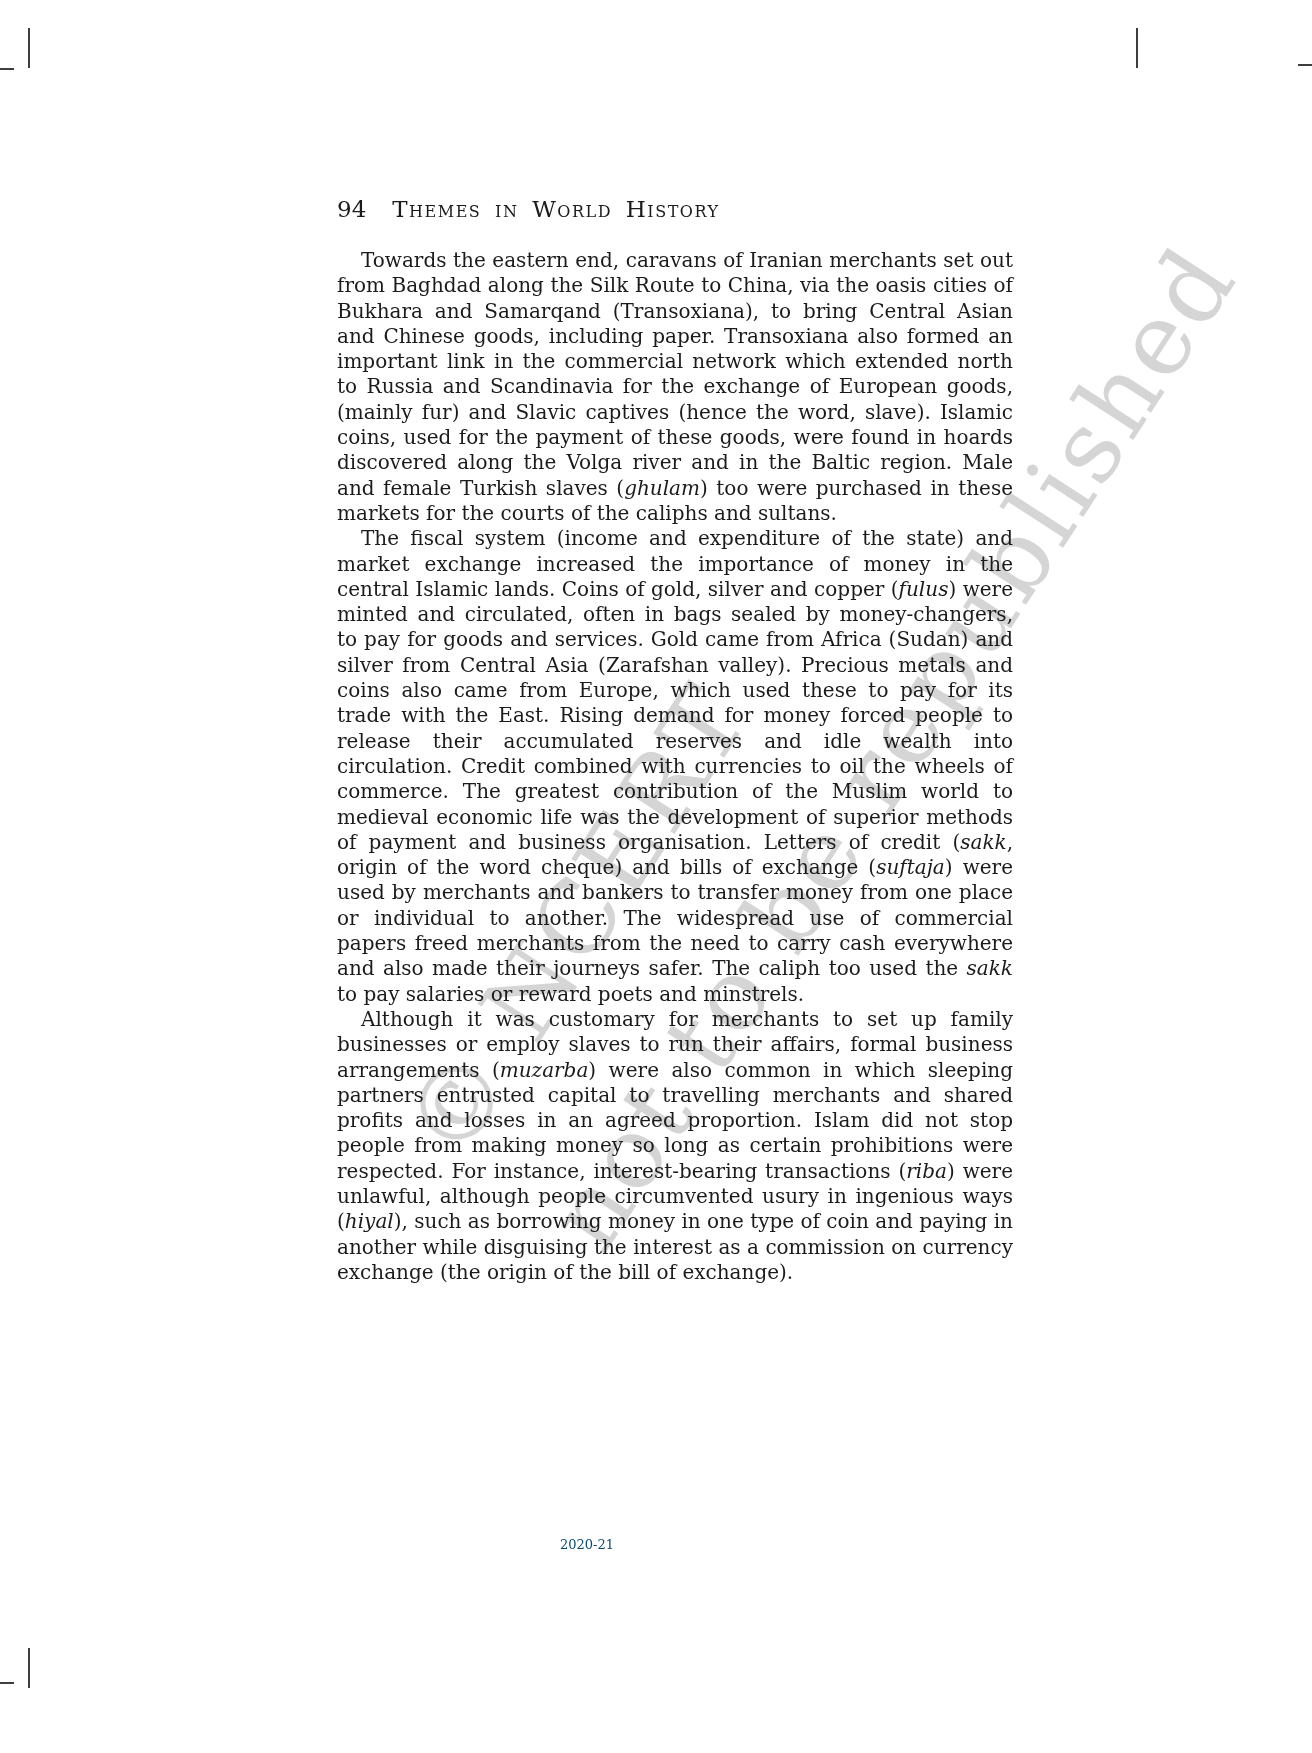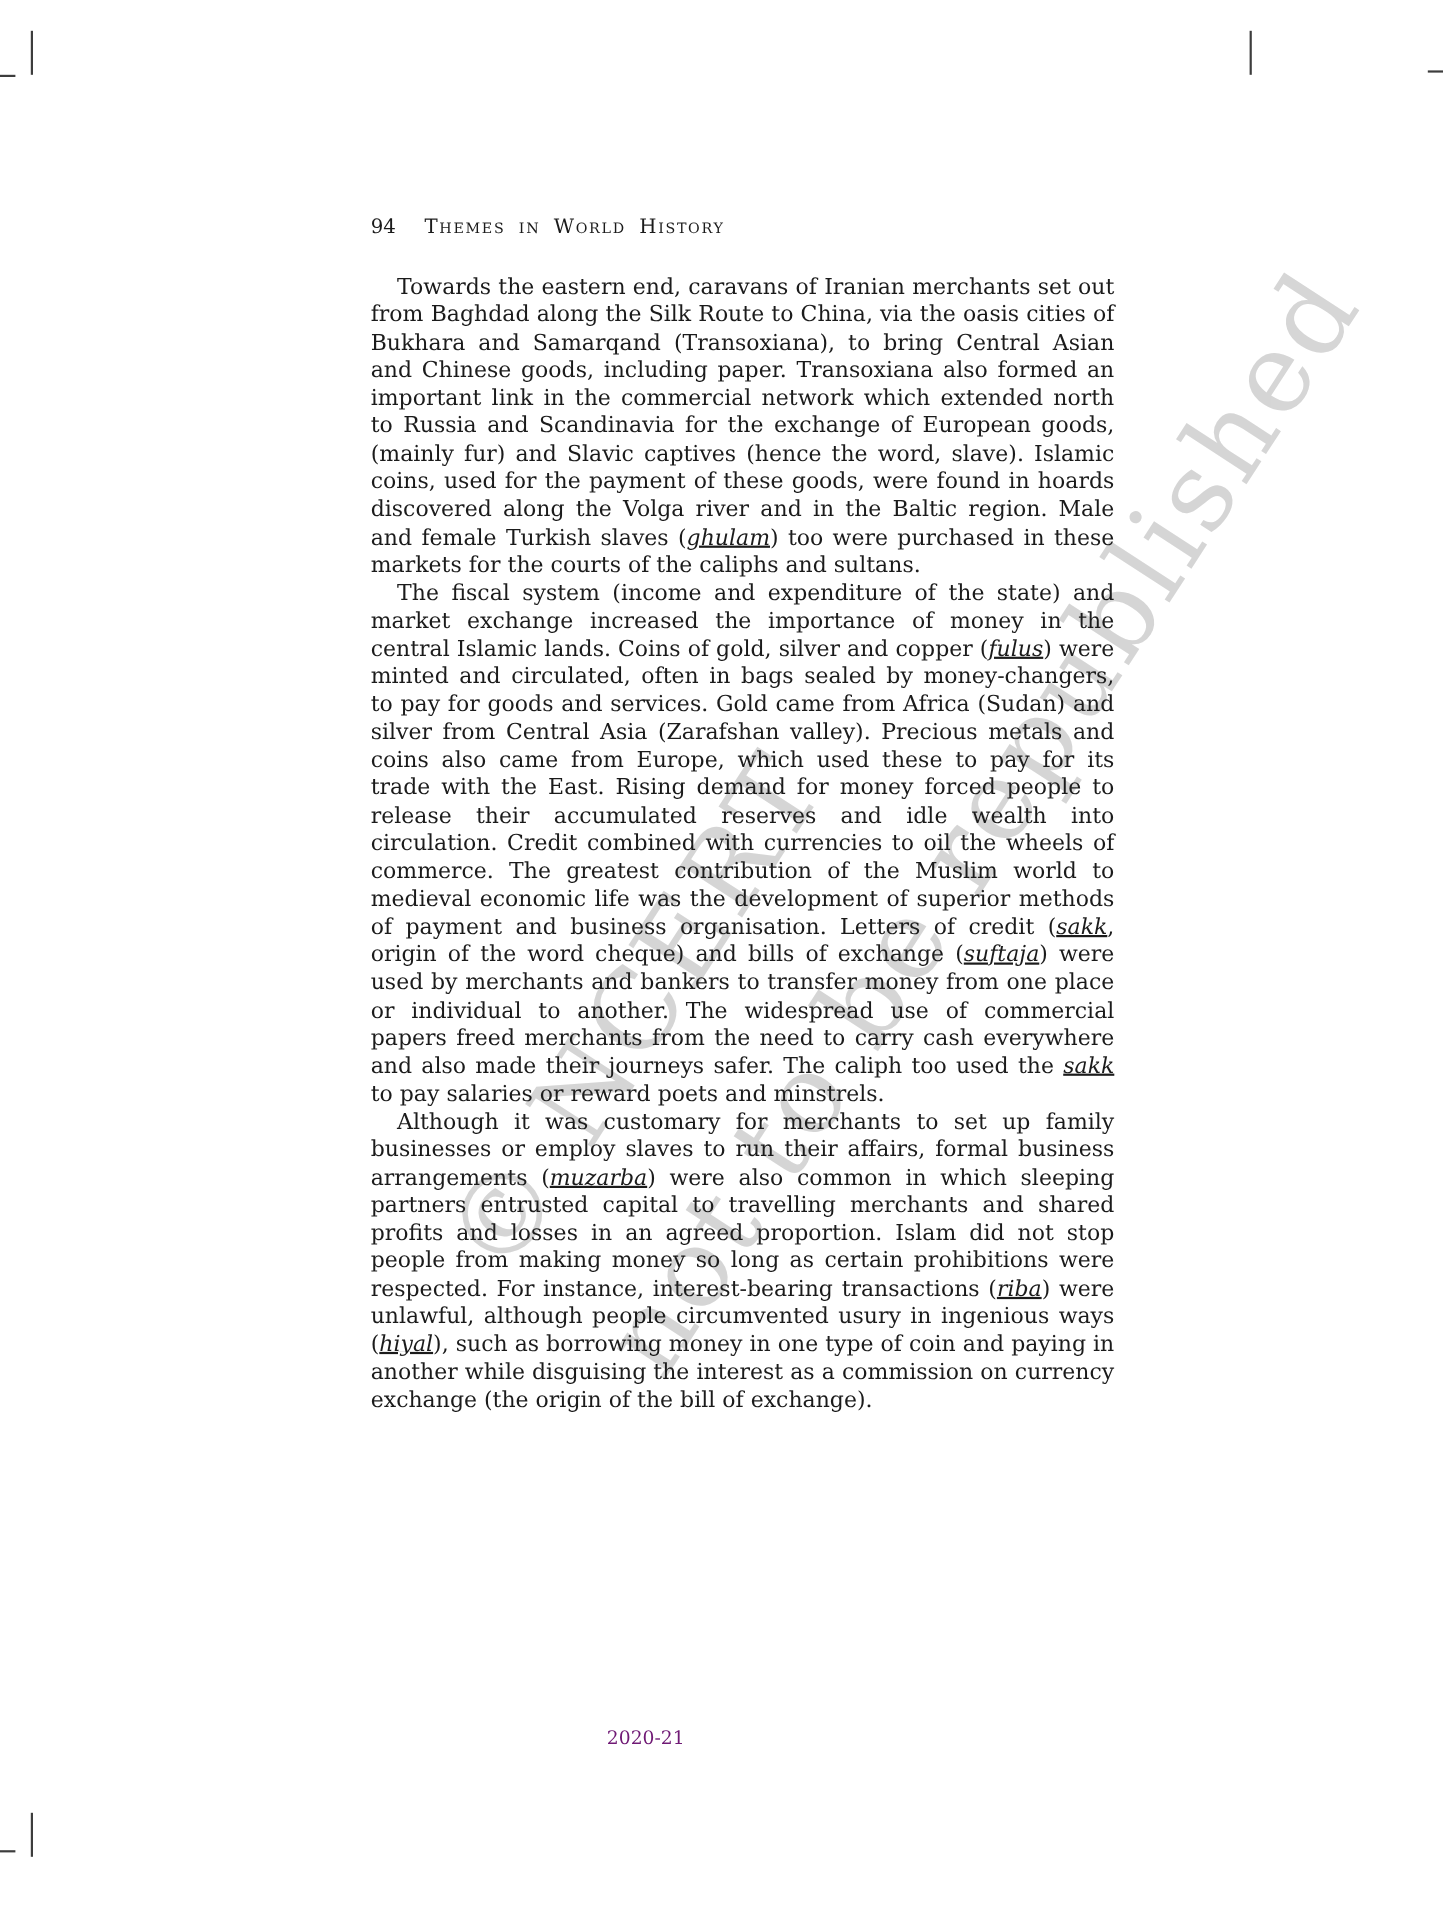--- a/index.html
+++ b/index.html
@@ -22,21 +22,21 @@
   .mark.tr-h { left: 1298px;top: 64px;   width: 14px; height: 2px;  }
   .mark.bl-v { left: 28px;  top: 1648px; width: 2px;  height: 40px; }
   .mark.bl-h { left: 0px;   top: 1682px; width: 14px; height: 2px;  }
 
   
   .running-head {
     position: absolute;
     left: 337px;
     top: 196px;
     z-index: 2;
-    font-size: 18px;
+    font-size: 23px;
     white-space: nowrap;
   }
   .running-head .pagenum { margin-right: 26px; }
   .running-head .runtitle {
     font-variant: small-caps;
     letter-spacing: 1.5px;
     word-spacing: 5px;
   }
 
   
@@ -67,32 +67,32 @@
     font-size: 20px;
     line-height: 25.3px;
     text-align: justify;
     color: #1b1b1b;
   }
   .text-col p {
     margin: 0;
     padding: 0;
     text-indent: 24px;
   }
-  .text-col em { font-style: italic; text-decoration: underline; }
+  .text-col em { font-style: italic; }
 
   
   .folio {
     position: absolute;
     left: 337px;
-    top: 1570px;
+    top: 1537px;
     width: 500px;
     z-index: 1;
     text-align: center;
-    font-size: 17px;
-    color: #701a75;
+    font-size: 13px;
+    color: #0c4a6e;
   }
 </style>
 </head>
 <body>
 
 <div class="page">
 
   <div class="mark tl-v"></div>
   <div class="mark tl-h"></div>
   <div class="mark tr-v"></div>

